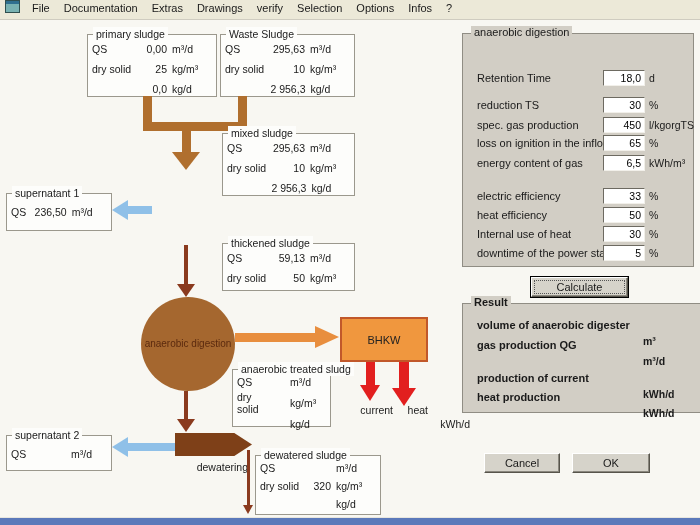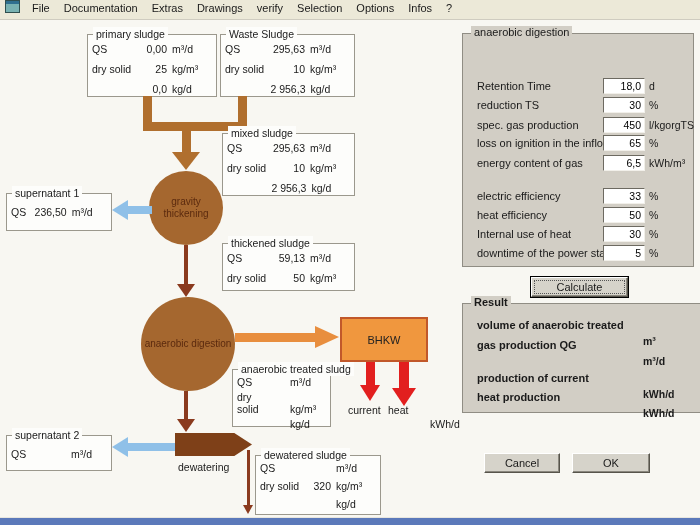--- a/index.html
+++ b/index.html
@@ -4,41 +4,41 @@
 <style>
   html,body{margin:0;padding:0;}
   .screen{position:relative;width:700px;height:525px;background:#f8f7f2;font-family:"Liberation Sans",sans-serif;overflow:hidden;color:#1a1a1a;}
   
   .menubar{position:absolute;top:0;left:0;right:0;height:20px;background:#ece9d8;border-bottom:1px solid #cfccc0;display:flex;align-items:flex-start;font-size:11px;padding-left:3px;box-sizing:border-box;}
   .menu-item{padding:2px 7px;cursor:default;}
   .mdi-icon{width:13px;height:11px;margin:0 5px 0 2px;background:#79b2b2;border:1px solid #2f4f4f;box-shadow:inset 0 3px 0 #2f6f8f;display:inline-block;}
   
   .dbox{position:absolute;background:#fdfdfb;border:1px solid #9b988d;font-size:10.5px;box-sizing:border-box;padding-top:8px;}
   .dbox .legend{position:absolute;top:-8px;left:5px;background:#fdfdfb;padding:0 3px;font-size:10.5px;line-height:14px;white-space:nowrap;}
-  .row{display:flex;align-items:flex-end;margin:0 4px 8px 4px;}
+  .row{display:flex;align-items:center;margin:0 4px 8px 4px;}
   .row .lbl{width:46px;}
   .row .val{flex:1;text-align:right;padding-right:5px;white-space:pre;}
   .row .unit{width:40px;}
   .sup .row .lbl{width:24px;}
   .sup .row .unit{width:36px;}
   .sup{padding-top:12px;}
   .treated{padding-top:6px;}
   .treated .row{margin-bottom:3px;}
   .treated .row .lbl{width:34px;}
   .treated .row .unit{width:36px;}
   .dew{padding-top:6px;}
   .dew .row{margin-bottom:6px;}
   .dew .row .lbl{width:44px;}
   
   .node{position:absolute;border-radius:50%;background:#a5672f;color:#5b2a0e;display:flex;align-items:center;justify-content:center;text-align:center;font-size:10px;line-height:12px;}
   .bhkw{position:absolute;background:#f0973e;border:2px solid #c1582a;display:flex;align-items:center;justify-content:center;font-size:11px;color:#222;box-sizing:border-box;}
   .dewshape{position:absolute;background:#7e4018;clip-path:polygon(0 0,77% 0,100% 50%,77% 100%,0 100%);}
   .shaft{position:absolute;}
   .tri{position:absolute;width:0;height:0;}
-  .flowlabel{position:absolute;font-size:10.5px;text-align:left;}
+  .flowlabel{position:absolute;font-size:10.5px;text-align:right;}
   
   .gbox{position:absolute;background:#d2cec5;border:1px solid #908d84;font-size:11px;box-sizing:border-box;}
   .gbox .legend{position:absolute;top:-8px;left:8px;background:#d2cec5;padding:0 3px;white-space:nowrap;}
   .frow{position:absolute;left:0;width:100%;height:16px;}
   .frow .flabel{position:absolute;left:14px;top:2px;font-size:11px;white-space:nowrap;}
   .frow input{position:absolute;left:140px;top:0;width:34px;height:14px;font-size:10.5px;text-align:right;padding:0 3px;border:1px solid;border-color:#6d6a61 #f2f0ea #f2f0ea #6d6a61;background:#fff;font-family:"Liberation Sans",sans-serif;}
   .frow .funit{position:absolute;left:186px;top:2px;font-size:10.5px;white-space:nowrap;}
   .rrow{position:absolute;left:0;width:100%;height:14px;}
   .rrow .rlabel{position:absolute;left:14px;top:0;font-size:11px;white-space:nowrap;}
   .rrow .runit{position:absolute;left:180px;top:16px;font-size:10.5px;white-space:nowrap;}
@@ -121,23 +121,20 @@
       <span class="val">10</span>
       <span class="unit">kg/m³</span>
     </div>
     <div class="row">
       <span class="lbl"></span>
       <span class="val">2 956,3</span>
       <span class="unit">kg/d</span>
     </div>
   </div>
 
-  <div class="node" style="left:149px;top:171px;width:74px;height:74px;">
-    <span style="width:60px;">gravity thickening</span>
-  </div>
 
   <div class="dbox sup" style="left:6px;top:193px;width:106px;height:38px;">
     <span class="legend">supernatant 1</span>
     <div class="row">
       <span class="lbl">QS</span>
       <span class="val">236,50</span>
       <span class="unit">m³/d</span>
     </div>
   </div>
   <div class="shaft" style="left:128px;top:206px;width:24px;height:8px;background:#8fc0e8;"></div>
@@ -233,21 +230,21 @@
     <div class="row">
       <span class="lbl"></span>
       <span class="val"></span>
       <span class="unit">kg/d</span>
     </div>
   </div>
 
   <div class="gbox" style="left:462px;top:33px;width:232px;height:234px;">
     <span class="legend">anaerobic digestion</span>
 
-    <div class="frow" style="top:44px;">
+    <div class="frow" style="top:36px;">
       <span class="flabel">Retention Time</span>
       <input type="text" value="18,0" style="">
       <span class="funit">d</span>
     </div>
     <div class="frow" style="top:63px;">
       <span class="flabel">reduction TS</span>
       <input type="text" value="30" style="">
       <span class="funit">%</span>
     </div>
     <div class="frow" style="top:83px;">
@@ -285,21 +282,21 @@
       <input type="text" value="5" style="">
       <span class="funit">%</span>
     </div>
   </div>
 
   <div class="btn default" style="left:531px;top:277px;width:97px;height:20px;">Calculate</div>
 
   <div class="gbox" style="left:462px;top:303px;width:251px;height:110px;font-weight:bold;">
     <span class="legend">Result</span>
     <div class="rrow" style="top:15px;">
-      <span class="rlabel">volume of anaerobic treated</span>
+      <span class="rlabel">volume of anaerobic digester</span>
       <span class="runit">m³</span>
     </div>
     <div class="rrow" style="top:35px;">
       <span class="rlabel">gas production QG</span>
       <span class="runit">m³/d</span>
     </div>
     <div class="rrow" style="top:68px;">
       <span class="rlabel">production of current</span>
       <span class="runit">kWh/d</span>
     </div>

